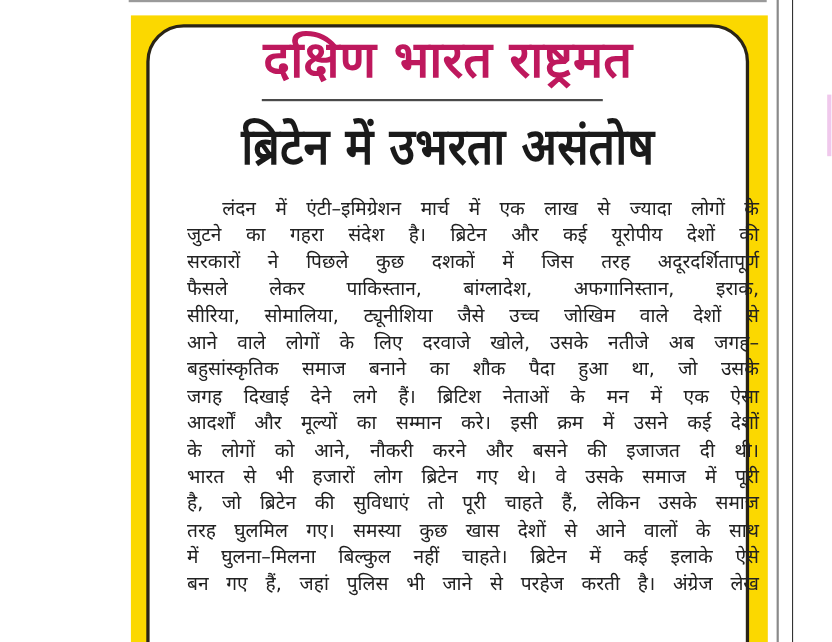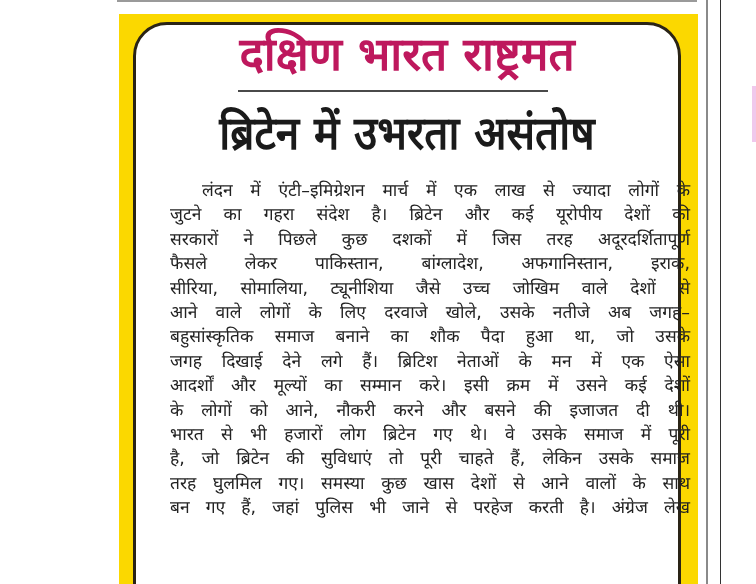--- a/index.html
+++ b/index.html
@@ -95,14 +95,15 @@
   <span class="body-line">फैसले लेकर पाकिस्तान, बांग्लादेश, अफगानिस्तान, इराक,</span>
   <span class="body-line">सीरिया, सोमालिया, ट्यूनीशिया जैसे उच्च जोखिम वाले देशों से</span>
   <span class="body-line">आने वाले लोगों के लिए दरवाजे खोले, उसके नतीजे अब जगह–</span>
   <span class="body-line">बहुसांस्कृतिक समाज बनाने का शौक पैदा हुआ था, जो उसके</span>
   <span class="body-line">जगह दिखाई देने लगे हैं। ब्रिटिश नेताओं के मन में एक ऐसा</span>
   <span class="body-line">आदर्शों और मूल्यों का सम्मान करे। इसी क्रम में उसने कई देशों</span>
   <span class="body-line">के लोगों को आने, नौकरी करने और बसने की इजाजत दी थी।</span>
   <span class="body-line">भारत से भी हजारों लोग ब्रिटेन गए थे। वे उसके समाज में पूरी</span>
   <span class="body-line">है, जो ब्रिटेन की सुविधाएं तो पूरी चाहते हैं, लेकिन उसके समाज</span>
   <span class="body-line">तरह घुलमिल गए। समस्या कुछ खास देशों से आने वालों के साथ</span>
+  <span class="body-line">में घुलना–मिलना बिल्कुल नहीं चाहते। ब्रिटेन में कई इलाके ऐसे</span>
   <span class="body-line">बन गए हैं, जहां पुलिस भी जाने से परहेज करती है। अंग्रेज लेख</span>
 </div>
 
 </body></html>

